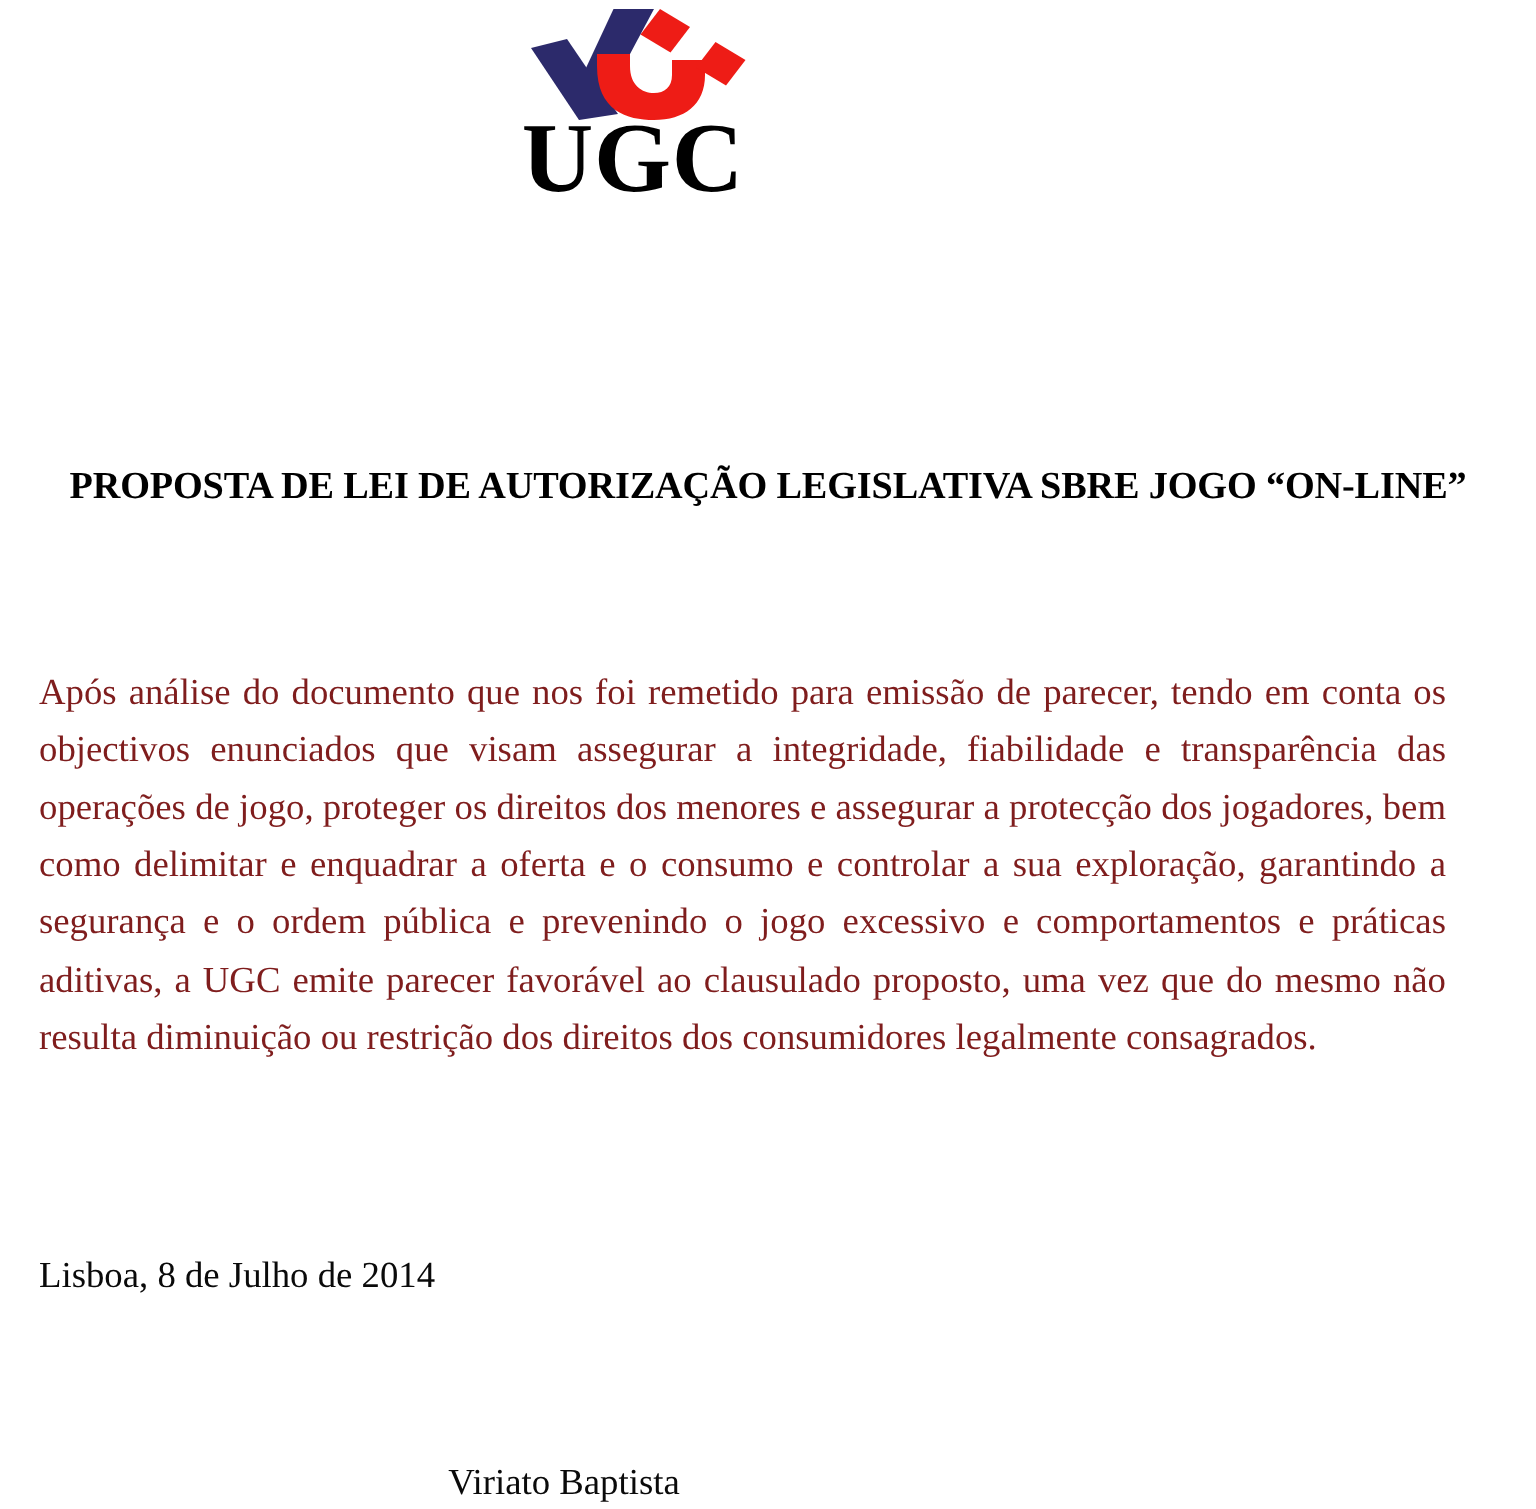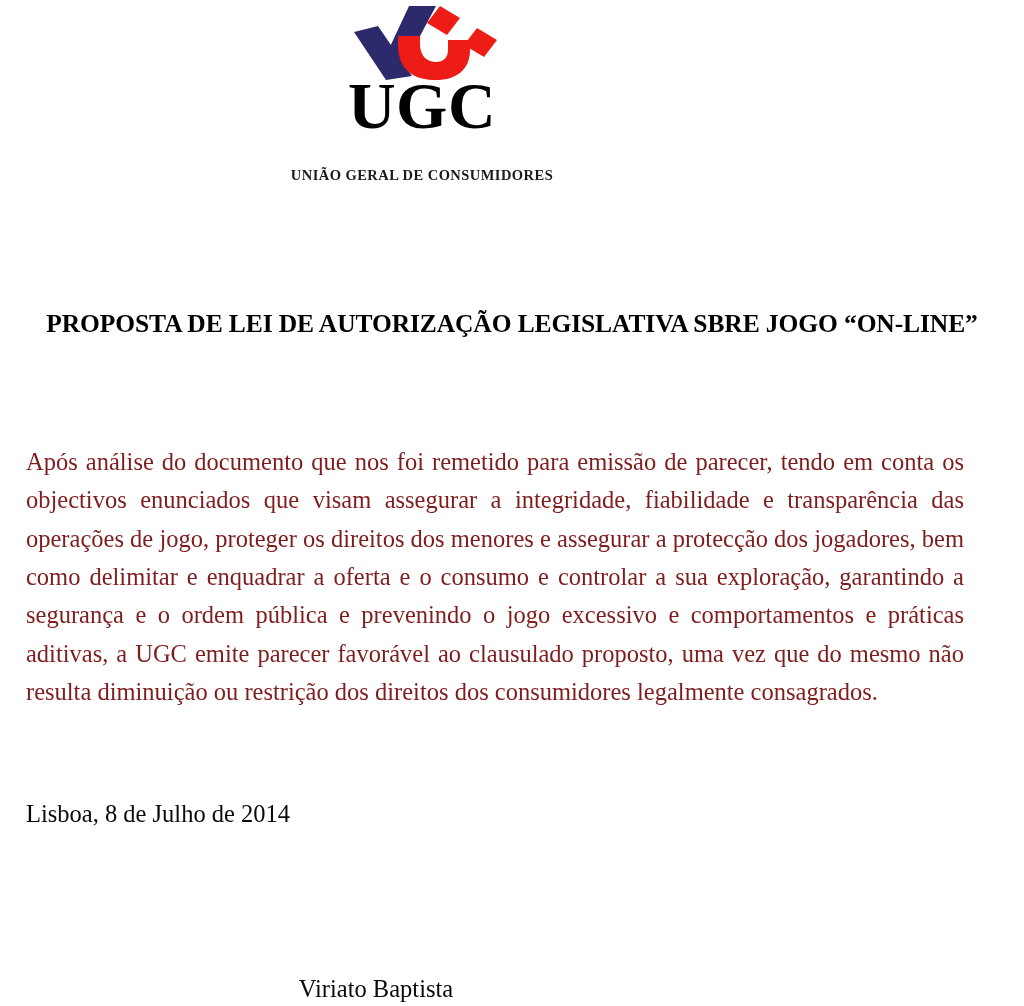--- a/index.html
+++ b/index.html
@@ -97,21 +97,21 @@
 
   
   .sig-block {
     position: absolute;
     left: 26px;
     width: 700px;
     font-size: 24.5px;
     line-height: 1.4;
     color: #0a0a0a;
   }
-  .sig-date      { top: 797px; }
+  .sig-date      { top: 834px; }
   .sig-role      { top: 898px; }
   .sig-name      { top: 972px; text-align: center; }
 </style>
 </head>
 <body>
 
 <div class="page">
 
   <div class="letterhead">
 
@@ -126,21 +126,20 @@
         <path d="M54,40 C54,70 74,76 92,76 C112,76 126,66 126,46 L126,36 L104,36 L104,46 C104,54 99,58 92,58 C84,58 76,53 76,40 L76,32 L54,32 Z" fill="#ee1c16"></path>
 
         <polygon points="96,2 116,14 103,31 83,19" fill="#ee1c16"></polygon>
 
         <polygon points="133,24 153,36 140,53 120,41" fill="#ee1c16"></polygon>
       </svg>
 
       <div class="logo-wordmark">UGC</div>
     </div>
 
-    <div class="logo-tagline">UNIÃO GERAL DE CONSUMIDORES</div>
   </div>
 
   <h1 class="doc-title">
     <span>PROPOSTA DE LEI DE AUTORIZAÇÃO LEGISLATIVA SBRE JOGO “ON-</span><span>LINE”</span>
   </h1>
 
   <div class="doc-body">
     <p>Após análise do documento que nos foi remetido para emissão de parecer, tendo em conta os objectivos enunciados que visam assegurar a integridade, fiabilidade e transparência das operações de jogo, proteger os direitos dos menores e assegurar a protecção dos jogadores, bem como delimitar e enquadrar a oferta e o consumo e controlar a sua exploração, garantindo a segurança e o ordem pública e prevenindo o jogo excessivo e comportamentos e práticas aditivas, a UGC emite parecer favorável ao clausulado proposto, uma vez que do mesmo não resulta diminuição ou restrição dos direitos dos consumidores legalmente consagrados.</p>
   </div>
 

